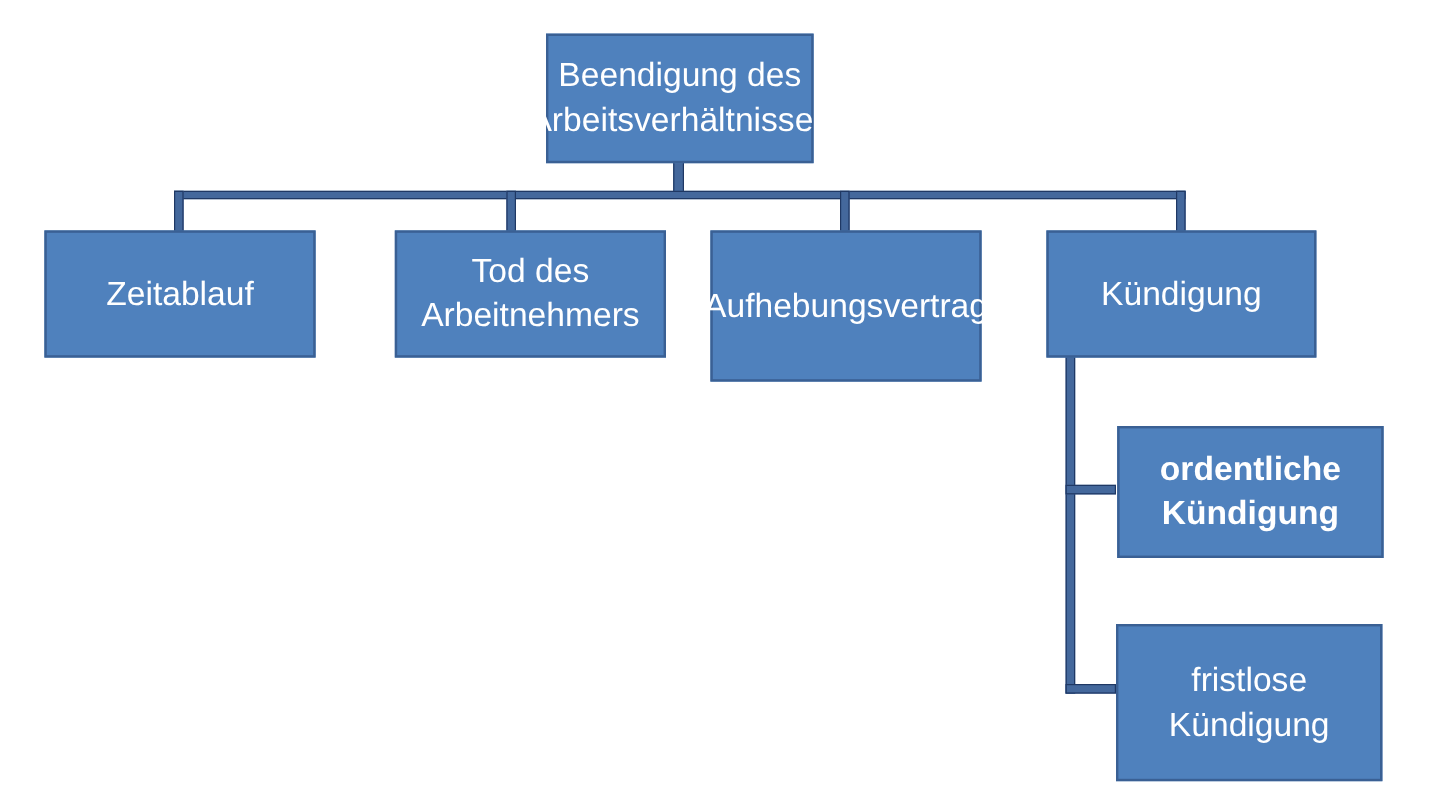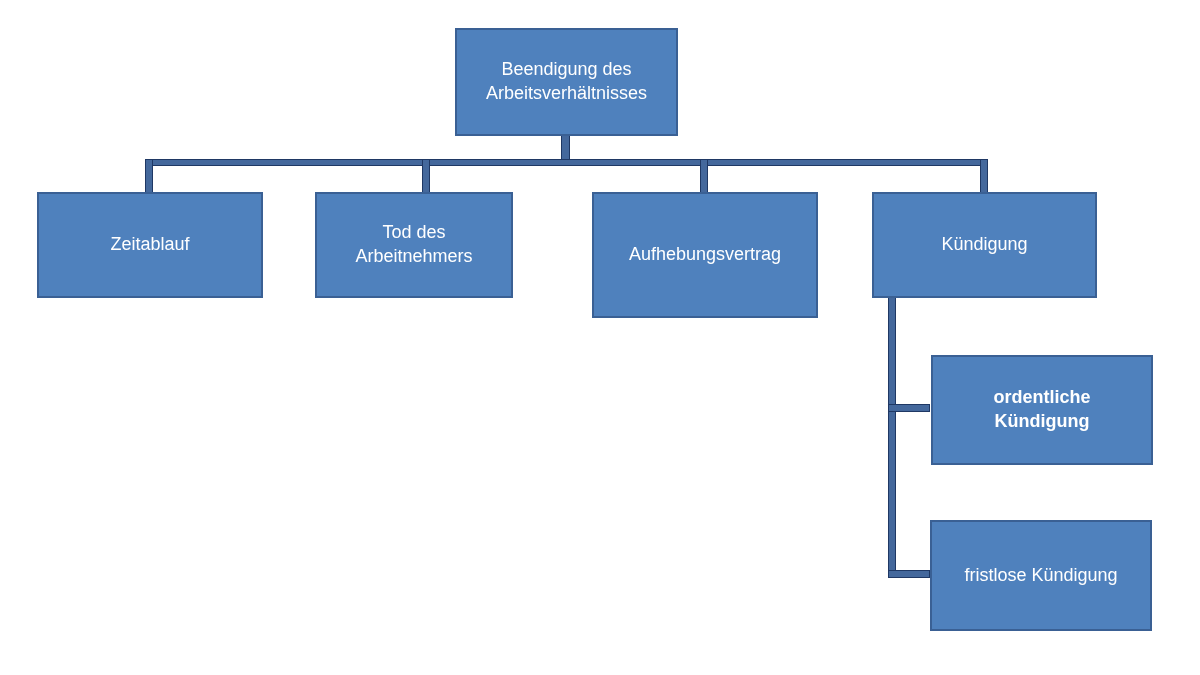--- a/index.html
+++ b/index.html
@@ -19,40 +19,40 @@
     font-family:"Liberation Sans","DejaVu Sans",sans-serif;
   }
   .node{
     position:absolute;
     box-sizing:border-box;
     background:var(--box-fill);
     border:2px solid var(--box-border);
     color:var(--text);
     display:flex;align-items:center;justify-content:center;
     text-align:center;
-    font-size:18px;
+    font-size:28px;
     line-height:1.32;
     padding:0 10px;
   }
   .node .label{white-space:pre-line;}
   .node.root{padding:0 5px;}
   .line{
     position:absolute;
     box-sizing:border-box;
     background:var(--line-fill);
     border:1px solid var(--line-border);
   }
   
   .n-root{left:455px;top:28px;width:223px;height:108px;}
   .n-c1{left:37px;top:192px;width:226px;height:106px;}
-  .n-c2{left:315px;top:192px;width:198px;height:106px;}
+  .n-c2{left:329px;top:192px;width:226px;height:106px;}
   .n-c3{left:592px;top:192px;width:226px;height:126px;}
   .n-c4{left:872px;top:192px;width:225px;height:106px;}
   .n-g1{left:931px;top:355px;width:222px;height:110px;font-weight:bold;}
-  .n-g2{left:930px;top:520px;width:222px;height:111px;}
+  .n-g2{left:930px;top:520px;width:222px;height:131px;}
   
   .l-rootstub{left:561px;top:134px;width:9px;height:30px;}
   .l-hline{left:145px;top:159px;width:843px;height:7px;}
   .l-drop1{left:145px;top:159px;width:8px;height:34px;}
   .l-drop2{left:422px;top:159px;width:8px;height:34px;}
   .l-drop3{left:700px;top:159px;width:8px;height:34px;}
   .l-drop4{left:980px;top:159px;width:8px;height:34px;}
   .l-kvline{left:888px;top:297px;width:8px;height:281px;}
   .l-kstub1{left:888px;top:404px;width:42px;height:8px;}
   .l-kstub2{left:888px;top:570px;width:42px;height:8px;}

